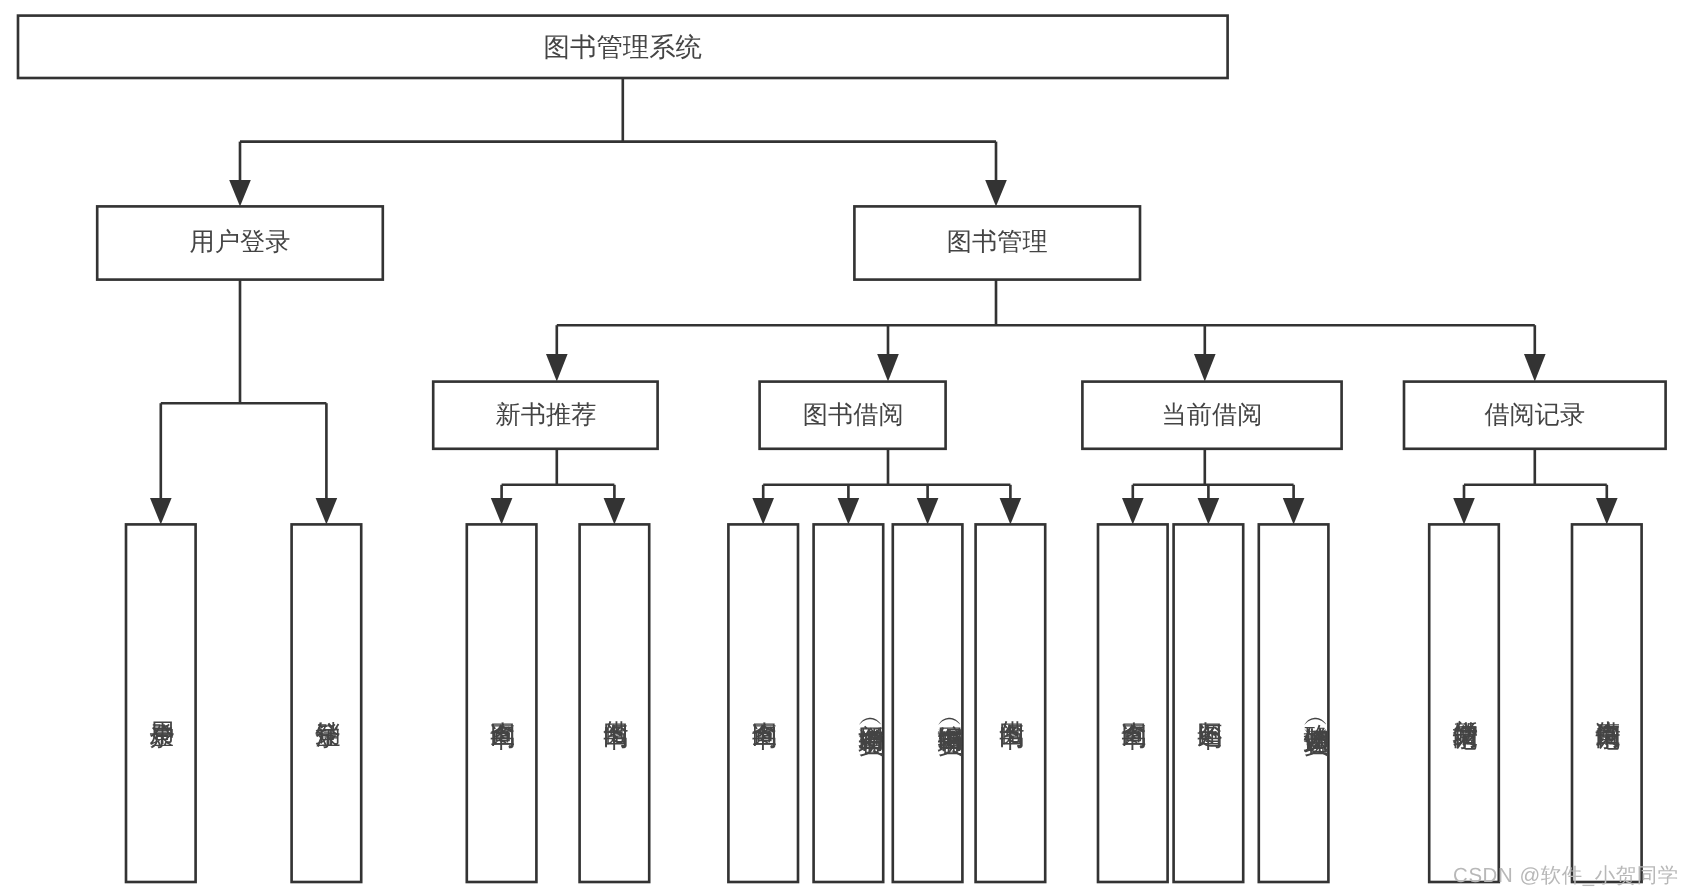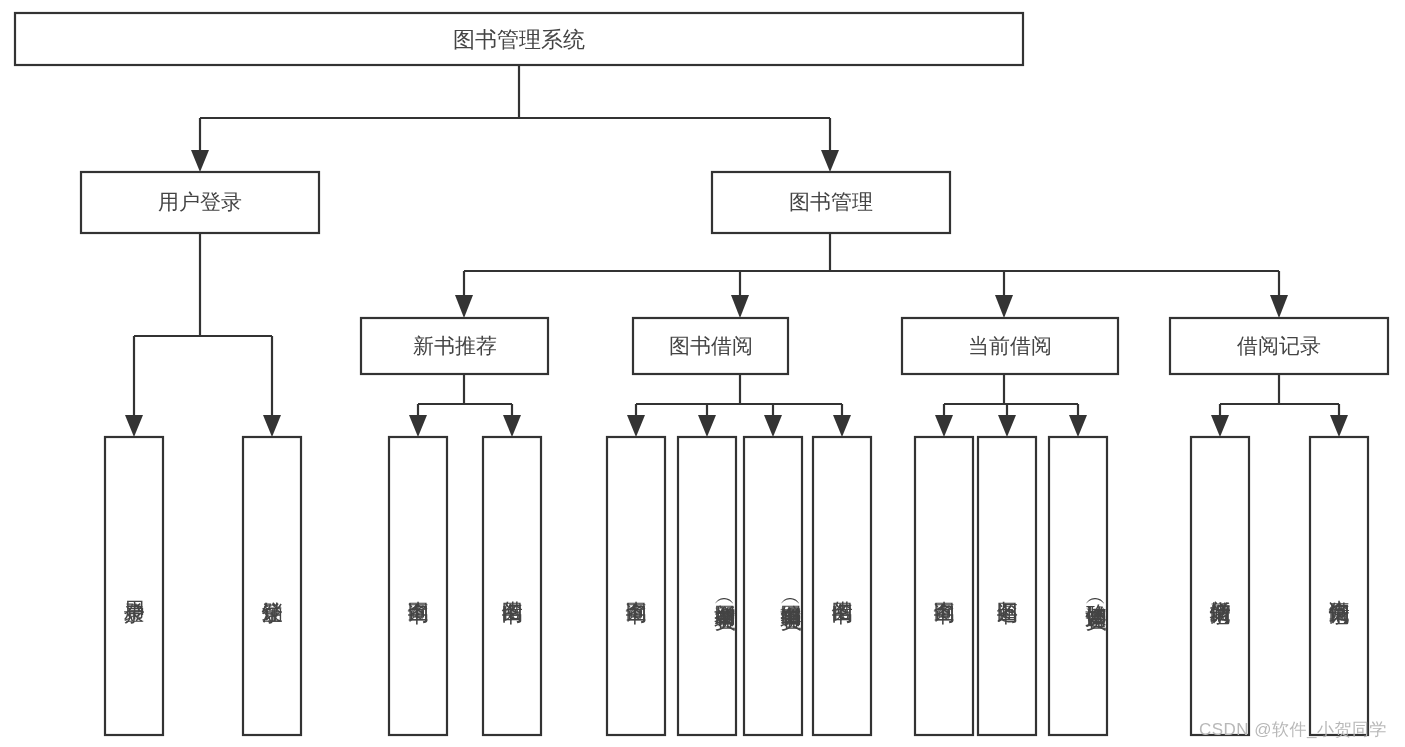--- a/index.html
+++ b/index.html
@@ -67,21 +67,21 @@
     letter-spacing: 1px;
     white-space: nowrap;
     pointer-events: none;
     user-select: none;
   }
   .vlabel.centered {
     align-items: center;
   }
   .watermark {
     position: absolute;
-    right: 18px;
+    right: 6px;
     bottom: 6px;
     font-family: "Liberation Sans", "DejaVu Sans", sans-serif;
     font-size: 17px;
     color: #b8b8b8;
     letter-spacing: 0.5px;
     white-space: nowrap;
     user-select: none;
   }
 </style>
 </head>

